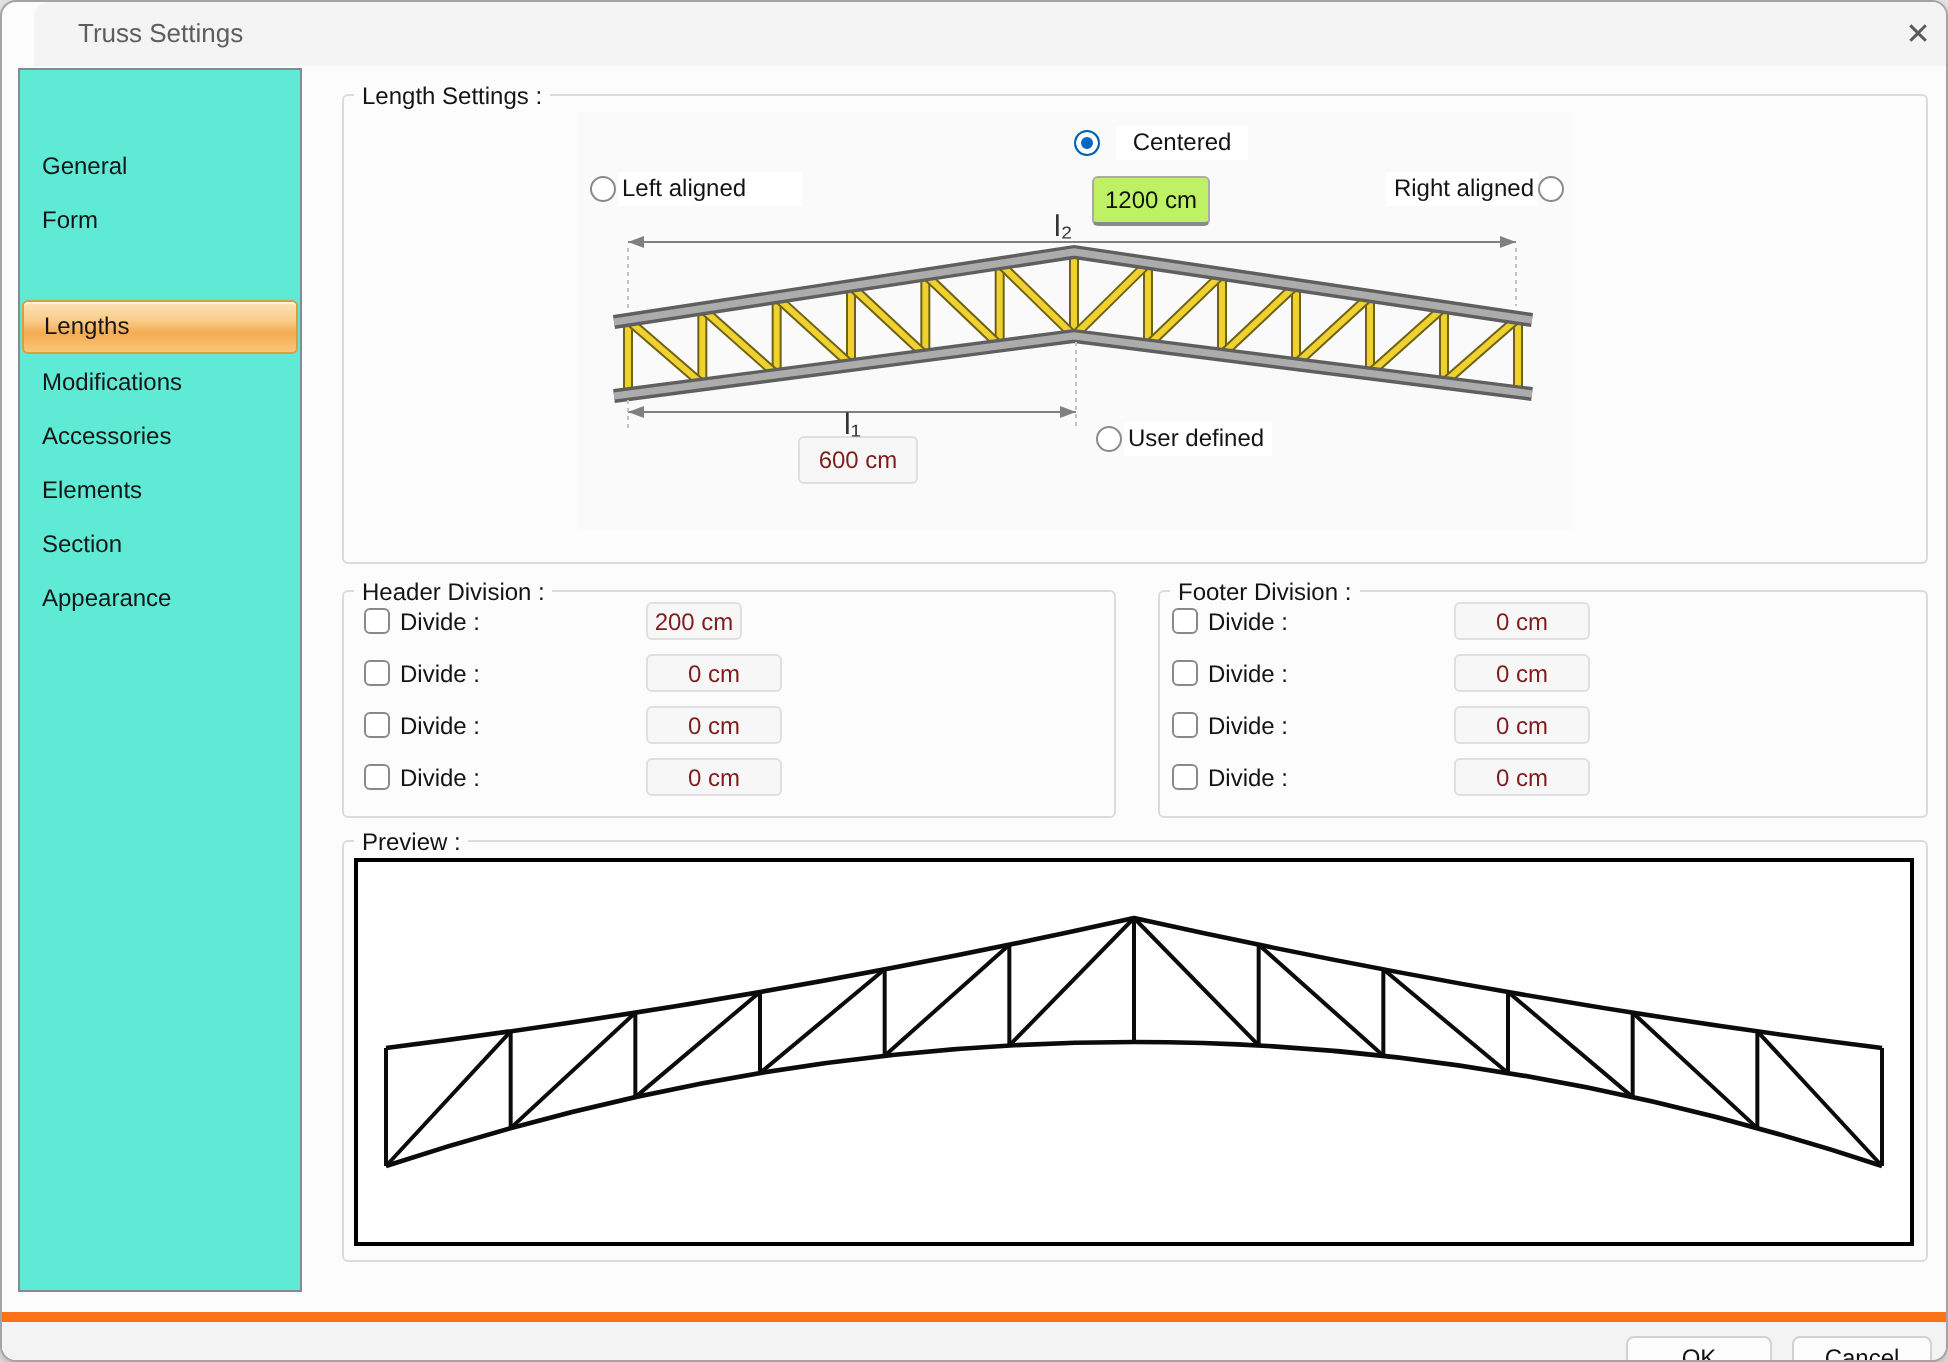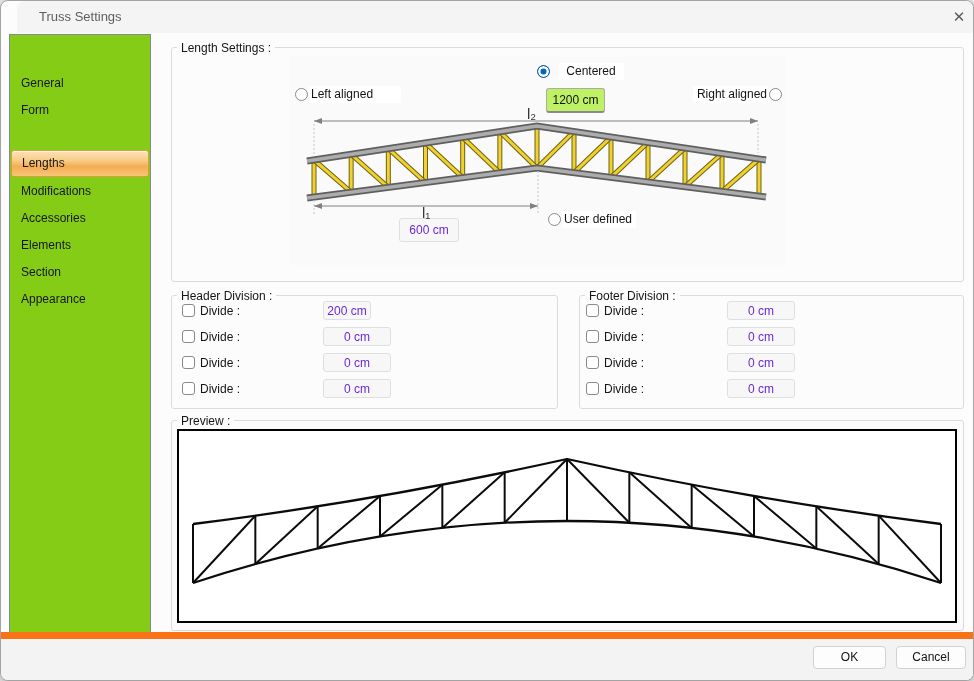--- a/index.html
+++ b/index.html
@@ -9,43 +9,43 @@
     font-family:"Liberation Sans",sans-serif;font-size:12px;color:#1a1a1a;
     box-shadow:0 2px 6px rgba(0,0,0,.25);
   }
   .abs{position:absolute;}
   
   #titlebar{left:16px;top:0;width:100%;height:32px;background:#F4F4F4;border-radius:8px 8px 0 0;}
   #win-title{left:22px;top:8px;font-size:13px;color:#5E5E5E;}
   #close-btn{right:8px;top:0;width:44px;height:32px;display:flex;align-items:center;justify-content:center;
     color:#5a5a5a;font-size:15px;cursor:default;}
   
-  #footerbar{left:0;bottom:0;width:100%;height:48px;background:#F3F3F3;border-top:7px solid #f97316;box-sizing:border-box;}
+  #footerbar{left:0;bottom:0;width:100%;height:24px;background:#F3F3F3;border-top:5px solid #f97316;box-sizing:border-box;}
   .btn{box-sizing:border-box;background:#FDFDFD;border:1px solid #D2D2D2;border-radius:4px;
     text-align:center;line-height:21px;font-size:12px;color:#111;}
   
-  #sidebar{left:8px;top:33px;width:142px;height:612px;background:#84cc16;border:1px solid #828B94;box-sizing:border-box;}
+  #sidebar{left:8px;top:33px;width:142px;height:612px;background:#5eead4;border:1px solid #828B94;box-sizing:border-box;}
   .side-item{position:absolute;left:1px;width:138px;height:27px;line-height:27px;padding-left:10px;box-sizing:border-box;color:#161616;}
   .side-item.selected{
     background:linear-gradient(180deg,#FCE3B8 0%,#F9CC88 38%,#F5AC52 62%,#F9C678 100%);
     border:1px solid #DB9E3F;border-radius:3px;height:27px;line-height:25px;
     box-shadow:inset 0 1px 0 rgba(255,255,255,.65);
   }
   
   .group{border:1px solid #DBDBDB;border-radius:3px;box-sizing:border-box;background:#FCFCFC;}
   .legend{position:absolute;background:#FCFCFC;padding:0 4px;font-size:12px;color:#141414;white-space:nowrap;}
   
   #img-panel{left:288px;top:55px;width:497px;height:209px;background:#FAFAFA;}
   .lbl-strip{position:absolute;background:#FFFFFF;font-size:12px;line-height:17px;height:17px;color:#141414;white-space:nowrap;}
   .radio{position:absolute;width:13px;height:13px;border-radius:50%;box-sizing:border-box;
     border:1px solid #8a8a8a;background:#fff;}
   .radio.selected{background:#0067C0;border:1px solid #005FB8;box-shadow:inset 0 0 0 2.5px #fff;}
   .inp{position:absolute;box-sizing:border-box;background:#bef264;border:1px solid #ABABAB;border-bottom:2px solid #8A8A8A;
     border-radius:3px;font-family:"Liberation Sans",sans-serif;font-size:12px;color:#111;text-align:center;padding:0 2px;}
-  .inp.disabled{background:#F7F7F7;border:1px solid #DFDFDF;color:#6d28d9;}
+  .inp.disabled{background:#F7F7F7;border:1px solid #DFDFDF;color:#7f1d1d;}
   .dim-lbl{position:absolute;font-size:15px;color:#333;}
   
   .chk{position:absolute;width:13px;height:13px;box-sizing:border-box;border:1px solid #898989;border-radius:3px;background:#fff;}
   .row-lbl{position:absolute;line-height:22px;color:#141414;}
   
   #preview-panel{left:176px;top:428px;width:776px;height:190px;background:#FFFFFF;border:2px solid #000;box-sizing:content-box;}
   svg{display:block;}
 </style>
 </head>
 <body>

